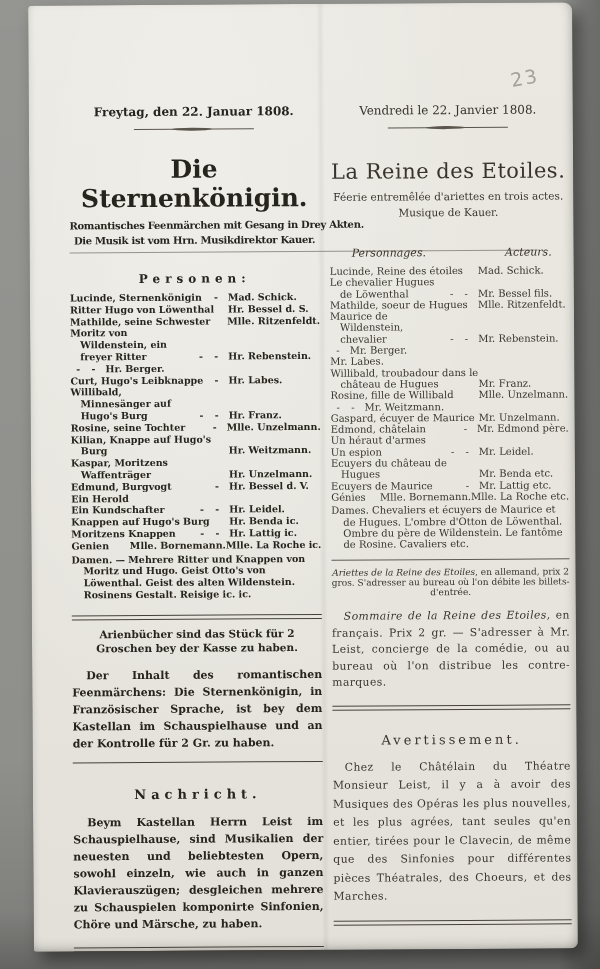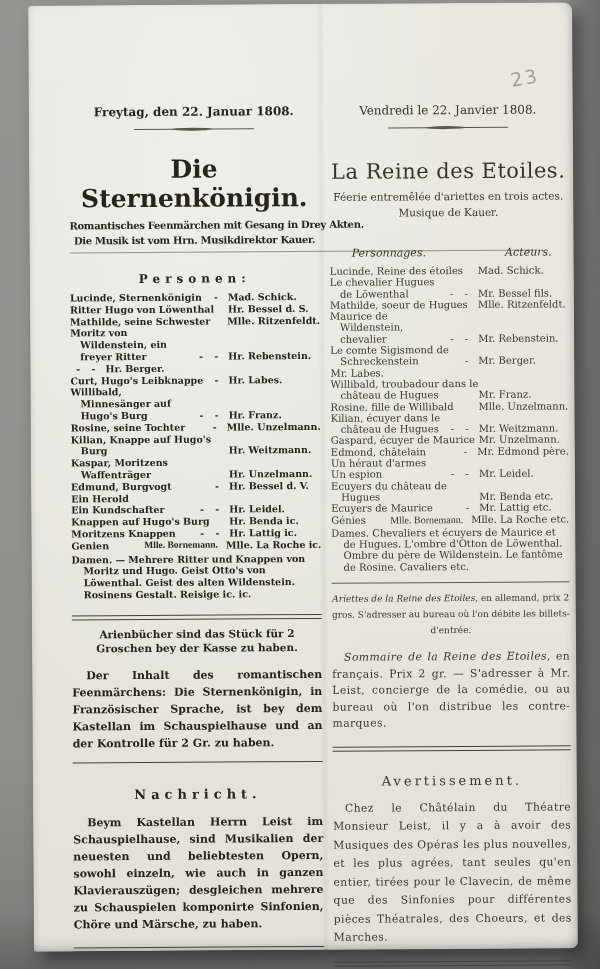--- a/index.html
+++ b/index.html
@@ -44,35 +44,35 @@
   .sub + .sub{margin-top:4px;}
 
   .cast-header-de{margin-top:26px;text-align:center;font-size:12px;font-weight:bold;letter-spacing:5px;}
   .cast-headers-fr{margin-top:28px;display:flex;justify-content:space-between;padding:0 16px 0 22px;
     font-style:italic;font-size:11px;}
   .cast-list{margin-top:6px;}
   .cast-row{display:flex;align-items:flex-end;}
   .col-de .cast-row{font-size:9.5px;line-height:11.8px;font-weight:bold;}
   .col-fr .cast-row{font-size:10px;line-height:11.3px;}
   .cast-row .name{flex:1 1 auto;padding-left:10px;text-indent:-10px;}
-  .cast-row .mid{flex:0 0 auto;margin-right:8px;font-family:Liberation Serif, serif;}
+  .cast-row .mid{flex:0 0 auto;}
   .cast-row .sep{flex:0 0 auto;margin:0 6px;letter-spacing:4px;}
   .cast-row .sep:empty,.cast-row .mid:empty{display:none;}
   .col-de .actor{flex:0 0 92px;white-space:nowrap;}
   .col-fr .actor{flex:0 0 90px;white-space:nowrap;}
   .cast-note{padding-left:12px;text-indent:-12px;margin-top:2px;}
   .col-de .cast-note{font-size:9.5px;line-height:11.8px;font-weight:bold;}
   .col-fr .cast-note{font-size:10px;line-height:11.3px;}
 
   .rule-double{margin-top:14px;height:3px;border-top:1px solid #45413a;border-bottom:1px solid #45413a;}
   .rule-single{margin-top:10px;height:1px;background:#45413a;}
   .col-fr .rule-single{opacity:.85;}
 
   .aria-note{margin-top:7px;text-align:center;font-size:10.5px;line-height:14px;font-weight:bold;}
-  .ariettes{margin-top:7px;text-align:center;font-size:9px;line-height:16px;}
+  .ariettes{margin-top:7px;text-align:center;font-size:9px;line-height:10px;}
   .para{text-align:justify;}
   .col-de .para{margin-top:12px;font-size:11px;line-height:17px;font-weight:bold;text-indent:14px;}
   .col-fr .para{margin-top:11px;font-size:10.8px;line-height:16.5px;letter-spacing:0.4px;text-indent:12px;}
   .col-fr .para-avert{line-height:18.5px;}
   .section-header{text-align:center;}
   .col-de .section-header{margin-top:24px;font-size:13px;font-weight:bold;letter-spacing:5px;}
   .col-fr .section-header{margin-top:22px;font-size:13px;letter-spacing:3px;}
   .it{font-style:italic;}
 </style>
 </head>
@@ -244,21 +244,20 @@
           </div>
 
           <div class="cast-row">
             <span class="name">Maurice de Wildenstein, chevalier</span>
 
             <span class="sep">- -</span>
             <span class="actor">Mr. Rebenstein.</span>
           </div>
 
           <div class="cast-row">
-            <span class="name">Le comte Sigismond de Schreckenstein</span>
 
             <span class="sep">-</span>
             <span class="actor">Mr. Berger.</span>
           </div>
 
           <div class="cast-row">
 
             <span class="actor">Mr. Labes.</span>
           </div>
 
@@ -268,21 +267,20 @@
             <span class="actor">Mr. Franz.</span>
           </div>
 
           <div class="cast-row">
             <span class="name">Rosine, fille de Willibald</span>
 
             <span class="actor">Mlle. Unzelmann.</span>
           </div>
 
           <div class="cast-row">
-            <span class="name">Kilian, écuyer dans le château de Hugues</span>
 
             <span class="sep">- -</span>
             <span class="actor">Mr. Weitzmann.</span>
           </div>
 
           <div class="cast-row">
             <span class="name">Gaspard, écuyer de Maurice</span>
 
             <span class="actor">Mr. Unzelmann.</span>
           </div>

